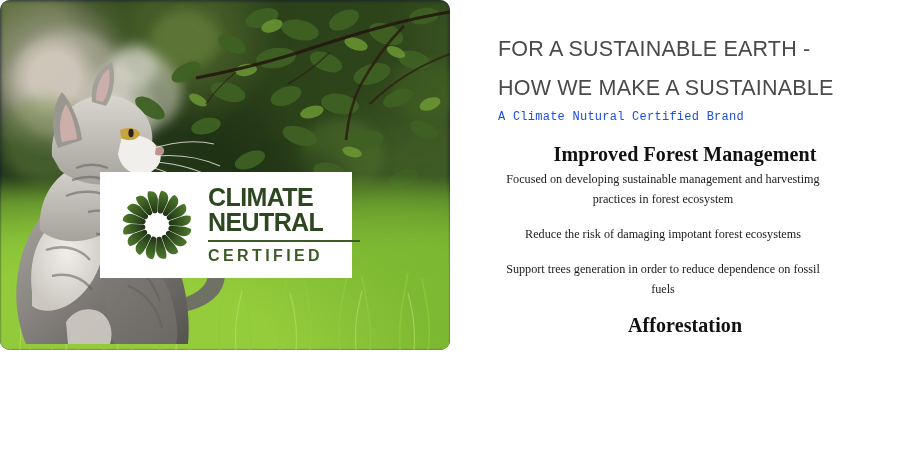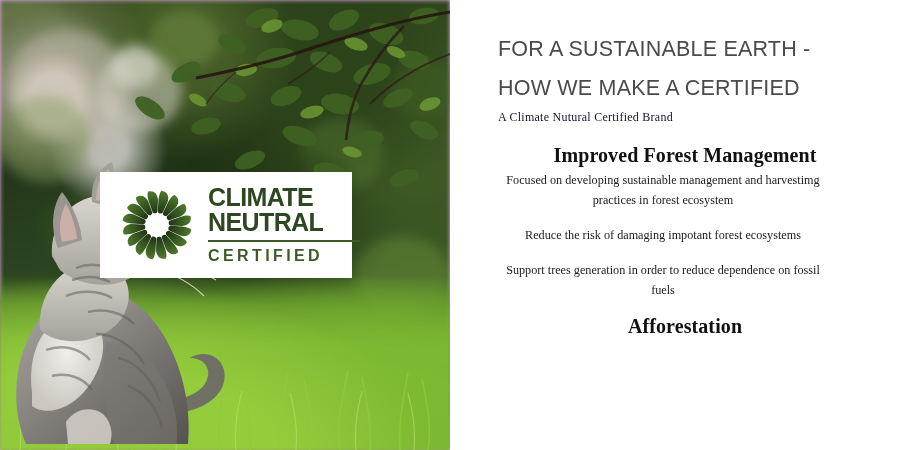--- a/index.html
+++ b/index.html
@@ -3,21 +3,21 @@
 <meta charset="utf-8">
 <style>
   html,body{margin:0;padding:0;}
   body{
     width:900px;height:450px;background:#ffffff;
     font-family:"Liberation Sans",sans-serif;overflow:hidden;
   }
   .page{position:relative;width:900px;height:450px;display:flex;}
 
   
-  .photo{position:relative;width:450px;height:450px;overflow:hidden;background:#f0abfc;}
+  .photo{position:relative;width:450px;height:350px;overflow:hidden;background:#0f172a;border-radius:10px;}
 
   .bg-base{position:absolute;inset:0;
     background:
       radial-gradient(circle at 12% 22%, rgba(226,214,206,.85) 0 5%, rgba(190,178,170,.45) 9%, rgba(0,0,0,0) 17%),
       radial-gradient(circle at 24% 33%, rgba(236,232,228,.75) 0 4%, rgba(0,0,0,0) 13%),
       radial-gradient(circle at 6% 12%, rgba(150,160,110,.55) 0 8%, rgba(0,0,0,0) 20%),
       radial-gradient(circle at 40% 10%, rgba(88,112,48,.6) 0 10%, rgba(0,0,0,0) 24%),
       radial-gradient(circle at 70% 8%, rgba(44,66,26,.9) 0 16%, rgba(0,0,0,0) 34%),
       radial-gradient(circle at 92% 26%, rgba(70,98,38,.7) 0 14%, rgba(0,0,0,0) 32%),
       radial-gradient(circle at 58% 40%, rgba(30,48,18,.85) 0 18%, rgba(0,0,0,0) 40%),
@@ -51,22 +51,22 @@
   .wm-rule{height:2px;background:#3c5c26;margin:5px 0 5px 0;width:152px;}
   .wm-cert{font-family:"Liberation Sans",sans-serif;font-weight:700;
     font-size:16px;letter-spacing:3.4px;color:#3c5c26;}
 
   
   .panel{width:450px;height:450px;background:#fff;box-sizing:border-box;
     padding:30px 28px 0 48px;}
   .headline{font-family:"Liberation Sans",sans-serif;font-weight:300;
     font-size:21.5px;line-height:39px;color:#4a4a4a;letter-spacing:.2px;
     white-space:nowrap;}
-  .subhead{font-family:Liberation Serif, serif;font-weight:300;
-    font-size:12px;color:#0f172a;letter-spacing:.25px;margin-top:2px;}
+  .subhead{font-family:Liberation Mono, monospace;font-weight:300;
+    font-size:12px;color:#1d4ed8;letter-spacing:.25px;margin-top:2px;}
   .items{margin-top:19px;}
   .item{margin-bottom:15px;text-align:center;}
   .item:last-child{margin-bottom:12px;}
   .item-title{font-family:"Liberation Serif",serif;font-weight:700;
     font-size:20px;line-height:23px;color:#111;letter-spacing:.1px;}
   .item-desc{font-family:"Liberation Serif",serif;font-weight:400;
     font-size:12.2px;line-height:20px;color:#1a1a1a;margin-top:3px;max-width:330px;}
 </style>
 </head>
 <body>
@@ -298,21 +298,21 @@
         <div class="wm-line">CLIMATE</div>
         <div class="wm-line">NEUTRAL</div>
         <div class="wm-rule"></div>
         <div class="wm-cert">CERTIFIED</div>
       </div>
     </div>
   </div>
 
   <div class="panel">
     <div class="headline">FOR A SUSTAINABLE EARTH -</div>
-    <div class="headline">HOW WE MAKE A CERTIFIED</div>
+    <div class="headline">HOW WE MAKE A SUSTAINABLE</div>
     <div class="subhead">A Climate Nutural Certified Brand</div>
 
     <div class="items">
       <div class="item">
         <div class="item-title">Improved Forest Management</div>
         <div class="item-desc">Focused on developing sustainable management and harvestimg practices in forest ecosystem</div>
       </div>
       <div class="item">
         <div class="item-desc">Reduce the risk of damaging impotant forest ecosystems</div>
       </div>

